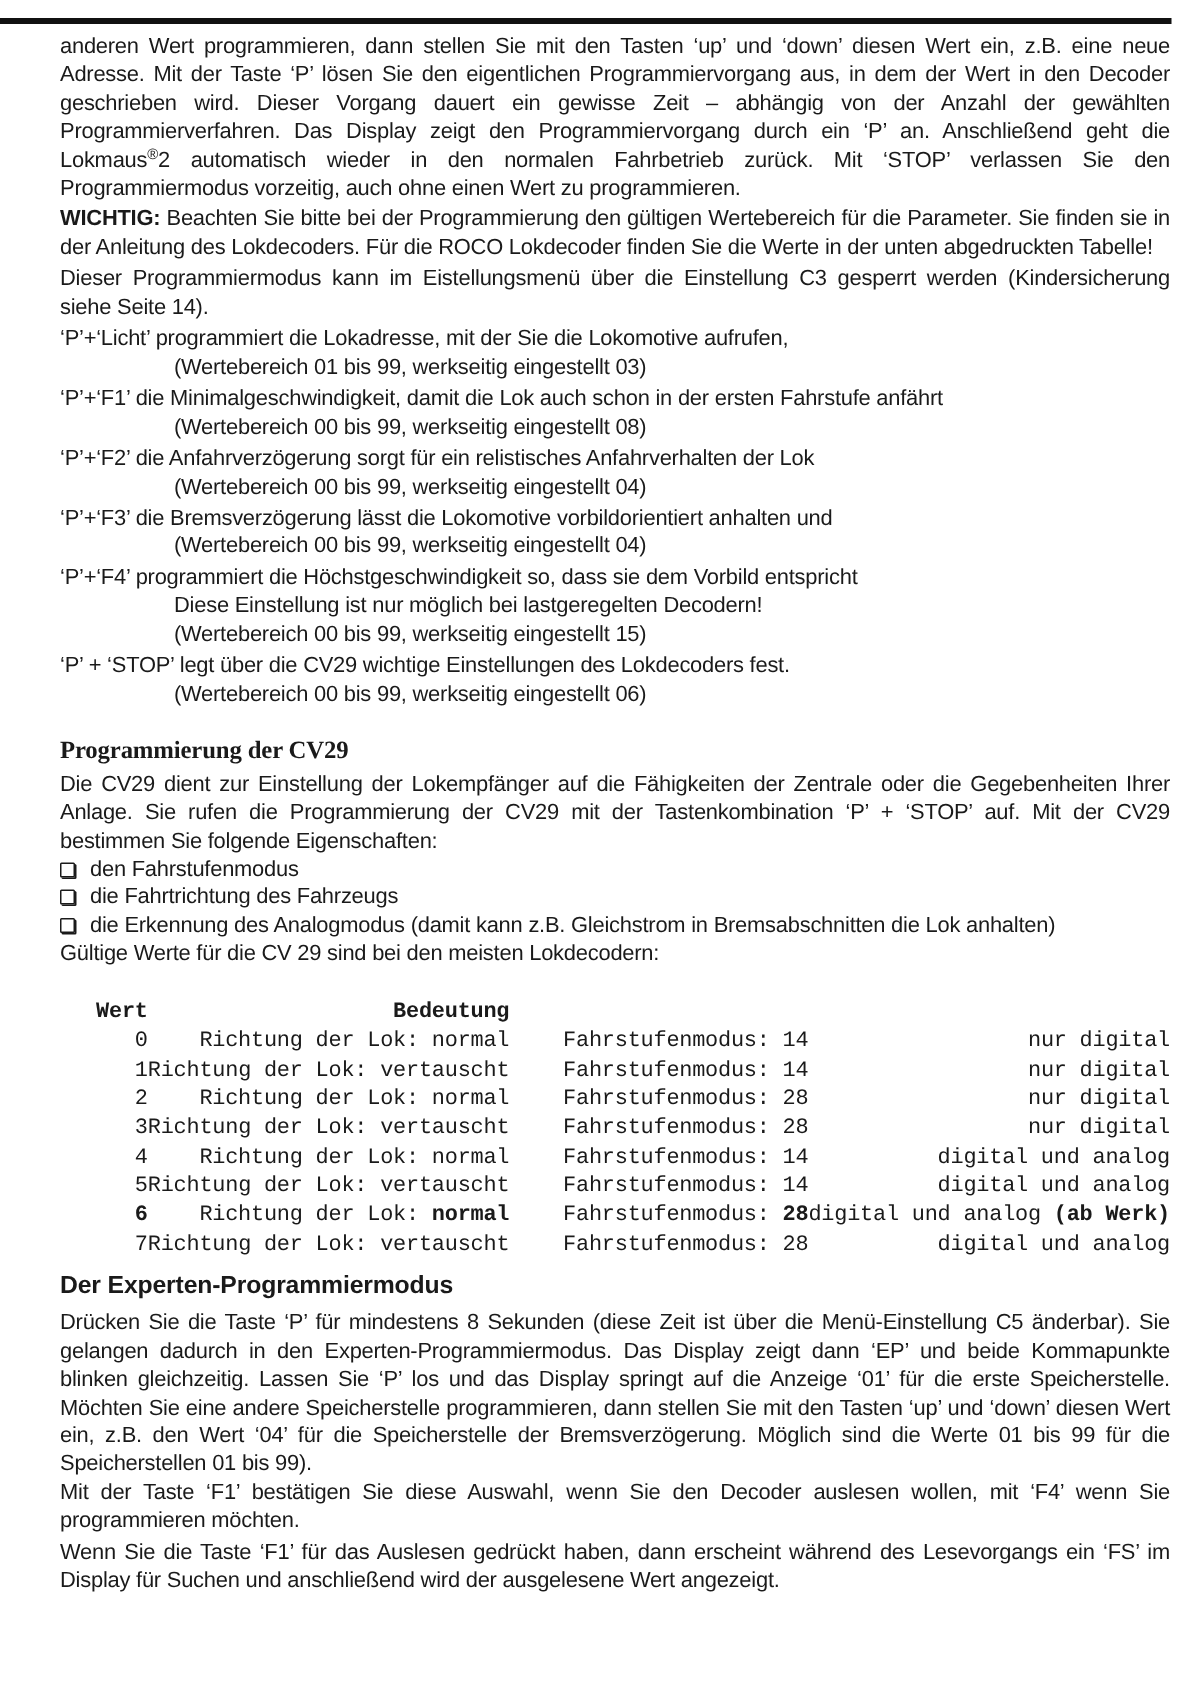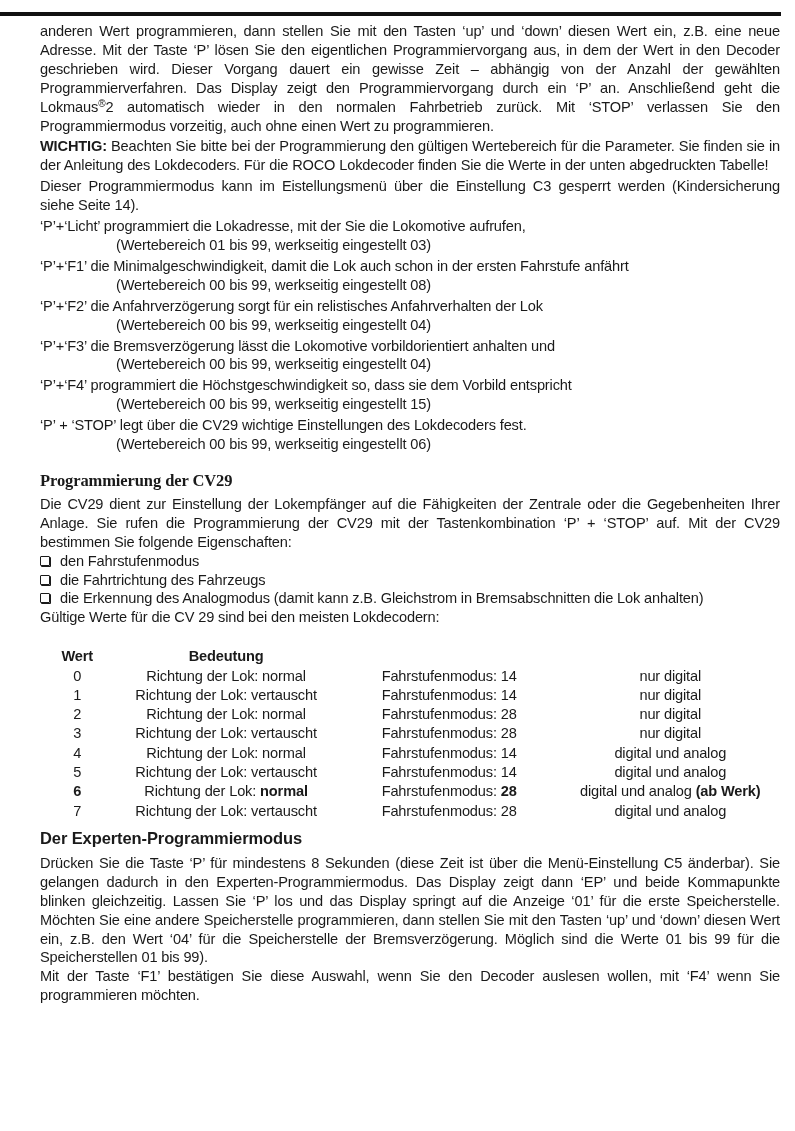--- a/index.html
+++ b/index.html
@@ -31,22 +31,22 @@
   ul.checks li { position: relative; padding-left: 20px; }
   .box {
     position: absolute; left: 0; top: 4px; width: 8px; height: 8px;
     border: 1.6px solid #1a1a1a; border-radius: 1px;
     box-shadow: 1px 1px 0 #1a1a1a;
   }
   table.cv {
     border-collapse: collapse; margin-top: 20px; font-size: 14.6px;
   }
   table.cv td, table.cv th {
-    padding: 0; height: 19.3px; text-align: center; vertical-align: top;
-    font-weight: normal; white-space: nowrap;
+    padding: 0; height: 19.3px; text-align: right; vertical-align: top;
+    font-weight: normal; white-space: nowrap; font-family: Liberation Mono, monospace;
   }
   table.cv th { font-weight: bold; }
   .c1 { width: 75px; }
   .c2 { width: 224px; margin-left: 24px; }
   .c3 { width: 224px; }
   .c4 { width: 220px; }
   tr.bold-row td.c1 { font-weight: bold; }
 </style>
 </head>
 <body>
@@ -68,20 +68,21 @@
     <p class="gap">‘P’+‘F1’ die Minimalgeschwindigkeit, damit die Lok auch schon in der ersten Fahrstufe anfährt</p>
     <p class="indent">(Wertebereich 00 bis 99, werkseitig eingestellt 08)</p>
 
     <p class="gap">‘P’+‘F2’ die Anfahrverzögerung sorgt für ein relistisches Anfahrverhalten der Lok</p>
     <p class="indent">(Wertebereich 00 bis 99, werkseitig eingestellt 04)</p>
 
     <p class="gap">‘P’+‘F3’ die Bremsverzögerung lässt die Lokomotive vorbildorientiert anhalten und</p>
     <p class="indent">(Wertebereich 00 bis 99, werkseitig eingestellt 04)</p>
 
     <p class="gap">‘P’+‘F4’ programmiert die Höchstgeschwindigkeit so, dass sie dem Vorbild entspricht</p>
+    <p class="indent">Diese Einstellung ist nur möglich bei lastgeregelten Decodern!</p>
     <p class="indent">(Wertebereich 00 bis 99, werkseitig eingestellt 15)</p>
 
     <p class="gap">‘P’ + ‘STOP’ legt über die CV29 wichtige Einstellungen des Lokdecoders fest.</p>
     <p class="indent">(Wertebereich 00 bis 99, werkseitig eingestellt 06)</p>
   </div>
 
   <h2 class="h2 cv29">Programmierung der CV29</h2>
   <p class="just">Die CV29 dient zur Einstellung der Lokempfänger auf die Fähigkeiten der Zentrale oder die Gegebenheiten Ihrer Anlage. Sie rufen die Programmierung der CV29 mit der Tastenkombination ‘P’ + ‘STOP’ auf. Mit der CV29 bestimmen Sie folgende Eigenschaften:</p>
 
   <ul class="checks">
@@ -149,14 +150,15 @@
         <td class="c2"><span>Richtung der Lok: </span><span>vertauscht</span></td>
         <td class="c3"><span>Fahrstufenmodus: </span><span>28</span></td>
         <td class="c4"><span>digital und analog</span></td>
       </tr>
     </tbody>
   </table>
 
   <h2 class="h2 expert">Der Experten-Programmiermodus</h2>
   <p class="just">Drücken Sie die Taste ‘P’ für mindestens 8 Sekunden (diese Zeit ist über die Menü-Einstellung C5 änderbar). Sie gelangen dadurch in den Experten-Programmiermodus. Das Display zeigt dann ‘EP’ und beide Kommapunkte blinken gleichzeitig. Lassen Sie ‘P’ los und das Display springt auf die Anzeige ‘01’ für die erste Speicherstelle. Möchten Sie eine andere Speicherstelle programmieren, dann stellen Sie mit den Tasten ‘up’ und ‘down’ diesen Wert ein, z.B. den Wert ‘04’ für die Speicherstelle der Bremsverzögerung. Möglich sind die Werte 01 bis 99 für die Speicherstellen 01 bis 99).</p>
   <p class="just">Mit der Taste ‘F1’ bestätigen Sie diese Auswahl, wenn Sie den Decoder auslesen wollen, mit ‘F4’ wenn Sie programmieren möchten.</p>
+  <p class="just gap">Wenn Sie die Taste ‘F1’ für das Auslesen gedrückt haben, dann erscheint während des Lesevorgangs ein ‘FS’ im Display für Suchen und anschließend wird der ausgelesene Wert angezeigt.</p>
 
 </div>
 
 </body></html>

